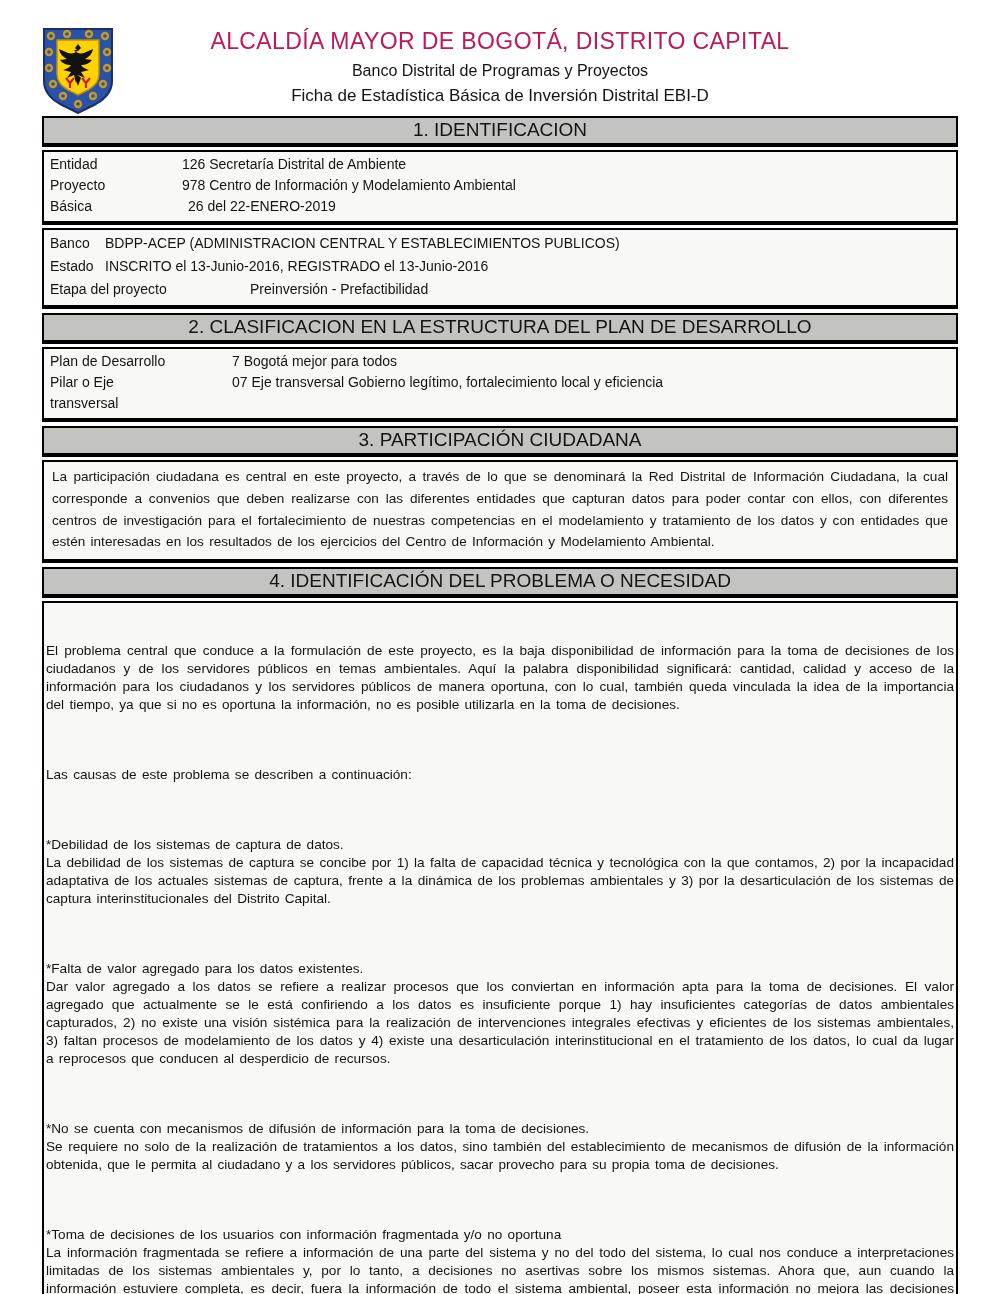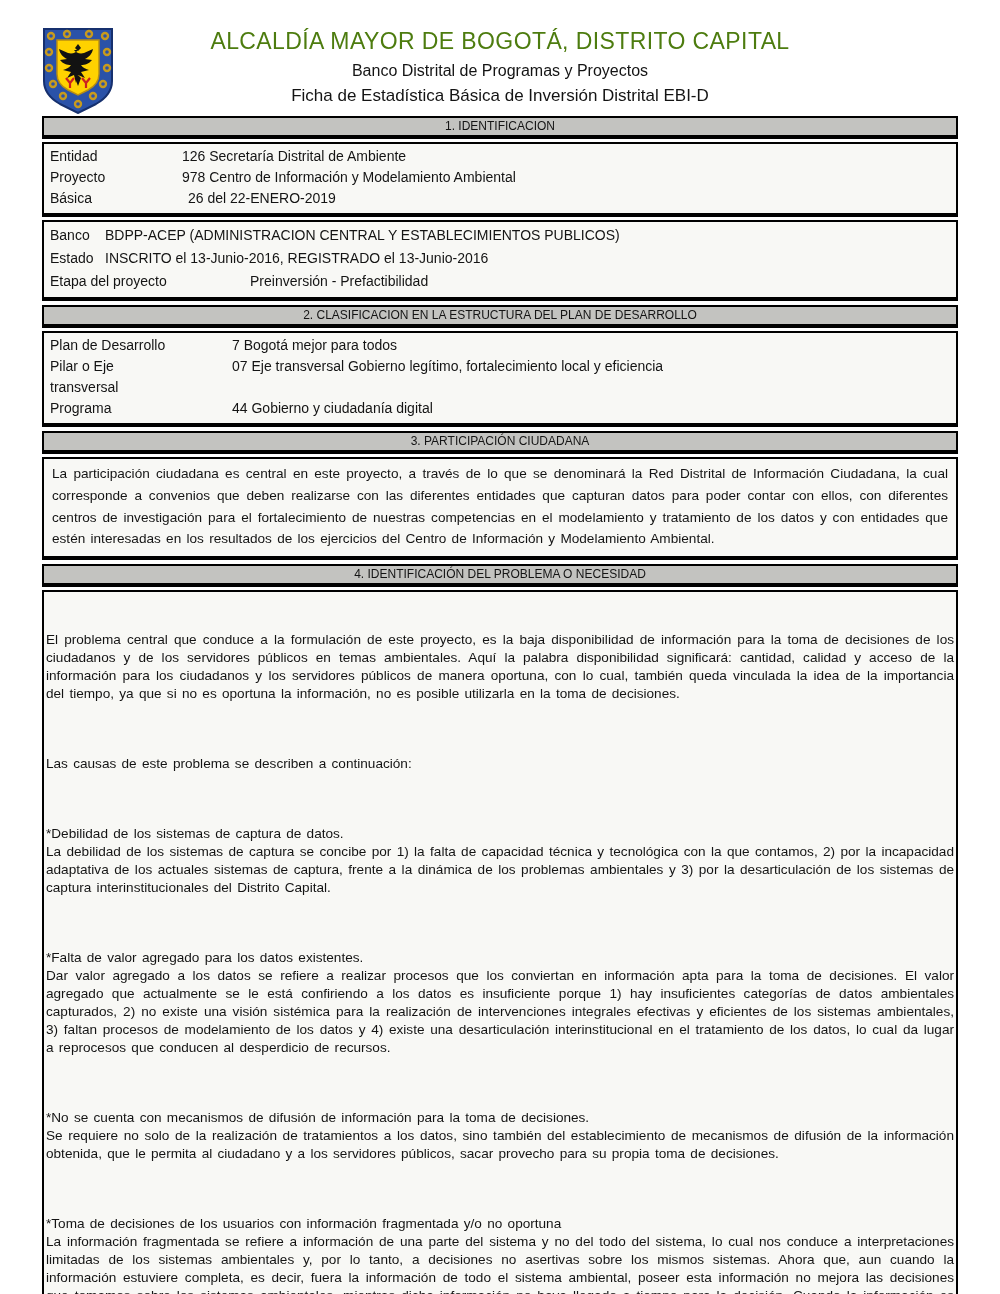--- a/index.html
+++ b/index.html
@@ -3,28 +3,28 @@
 <meta charset="utf-8">
 <style>
   html,body{margin:0;padding:0;background:#ffffff;}
   body{width:1000px;font-family:"Liberation Sans", sans-serif;color:#141414;}
   .page{position:relative;width:1000px;height:1294px;background:#ffffff;overflow:hidden;}
 
   
   .hdr{position:relative;height:112px;}
   .logo{position:absolute;left:40px;top:26px;width:76px;height:88px;}
   .titles{padding-top:28px;text-align:center;}
-  .t1{font-size:23px;letter-spacing:.4px;color:#4d7c0f;}
+  .t1{font-size:23px;letter-spacing:.4px;color:#be185d;}
   .t2{font-size:16px;margin-top:7px;}
   .t3{font-size:17px;margin-top:6px;}
 
   
   .content{margin:0 42px;width:916px;}
   .band{box-sizing:border-box;border:2px solid #000;border-bottom:4px solid #000;
-        background:#c3c3c0;text-align:center;font-size:12px;padding:1px 0 2px;margin-top:4px;}
+        background:#c3c3c0;text-align:center;font-size:19px;padding:1px 0 2px;margin-top:4px;}
   .bx{box-sizing:border-box;border:2px solid #000;background:#f8f8f5;margin-top:3px;padding:2px 6px 4px 6px;}
   .bx.heavy{border-bottom:4px solid #000;}
 
   .row{display:flex;line-height:21px;font-size:14px;gap:12px;}
   .row .lab{flex:0 0 auto;}
   .row .val{flex:1 1 auto;}
   .labA{width:120px;}
   .labB1{width:43px;}
   .labB2{width:188px;}
   .labC{width:130px;}
@@ -118,24 +118,20 @@
     <div class="band">2. CLASIFICACION EN LA ESTRUCTURA DEL PLAN DE DESARROLLO</div>
     <div class="bx heavy">
       <div class="row">
         <span class="lab labC">Plan de Desarrollo</span>
         <span class="val padC">7 Bogotá mejor para todos</span>
       </div>
       <div class="row">
         <span class="lab labC">Pilar o Eje transversal</span>
         <span class="val padC">07 Eje transversal Gobierno legítimo, fortalecimiento local y eficiencia</span>
       </div>
-      <div class="row">
-        <span class="lab labC">Programa</span>
-        <span class="val padC">44 Gobierno y ciudadanía digital</span>
-      </div>
     </div>
 
     <div class="band">3. PARTICIPACIÓN CIUDADANA</div>
     <div class="bx heavy">
       <div class="jtext para3">La participación ciudadana es central en este proyecto, a través de lo que se denominará la Red Distrital de Información Ciudadana, la cual corresponde a convenios que deben realizarse con las diferentes entidades que capturan datos para poder contar con ellos, con diferentes centros de investigación para el fortalecimiento de nuestras competencias en el modelamiento y tratamiento de los datos y con entidades que estén interesadas en los resultados de los ejercicios del Centro de Información y Modelamiento Ambiental.</div>
     </div>
 
     <div class="band">4. IDENTIFICACIÓN DEL PROBLEMA O NECESIDAD</div>
     <div class="bx heavy jtext sec4">
       <p>El problema central que conduce a la formulación de este proyecto, es la baja disponibilidad de información para la toma de decisiones de los ciudadanos y de los servidores públicos en temas ambientales. Aquí la palabra disponibilidad significará: cantidad, calidad y acceso de la información para los ciudadanos y los servidores públicos de manera oportuna, con lo cual, también queda vinculada la idea de la importancia del tiempo, ya que si no es oportuna la información, no es posible utilizarla en la toma de decisiones.</p>

